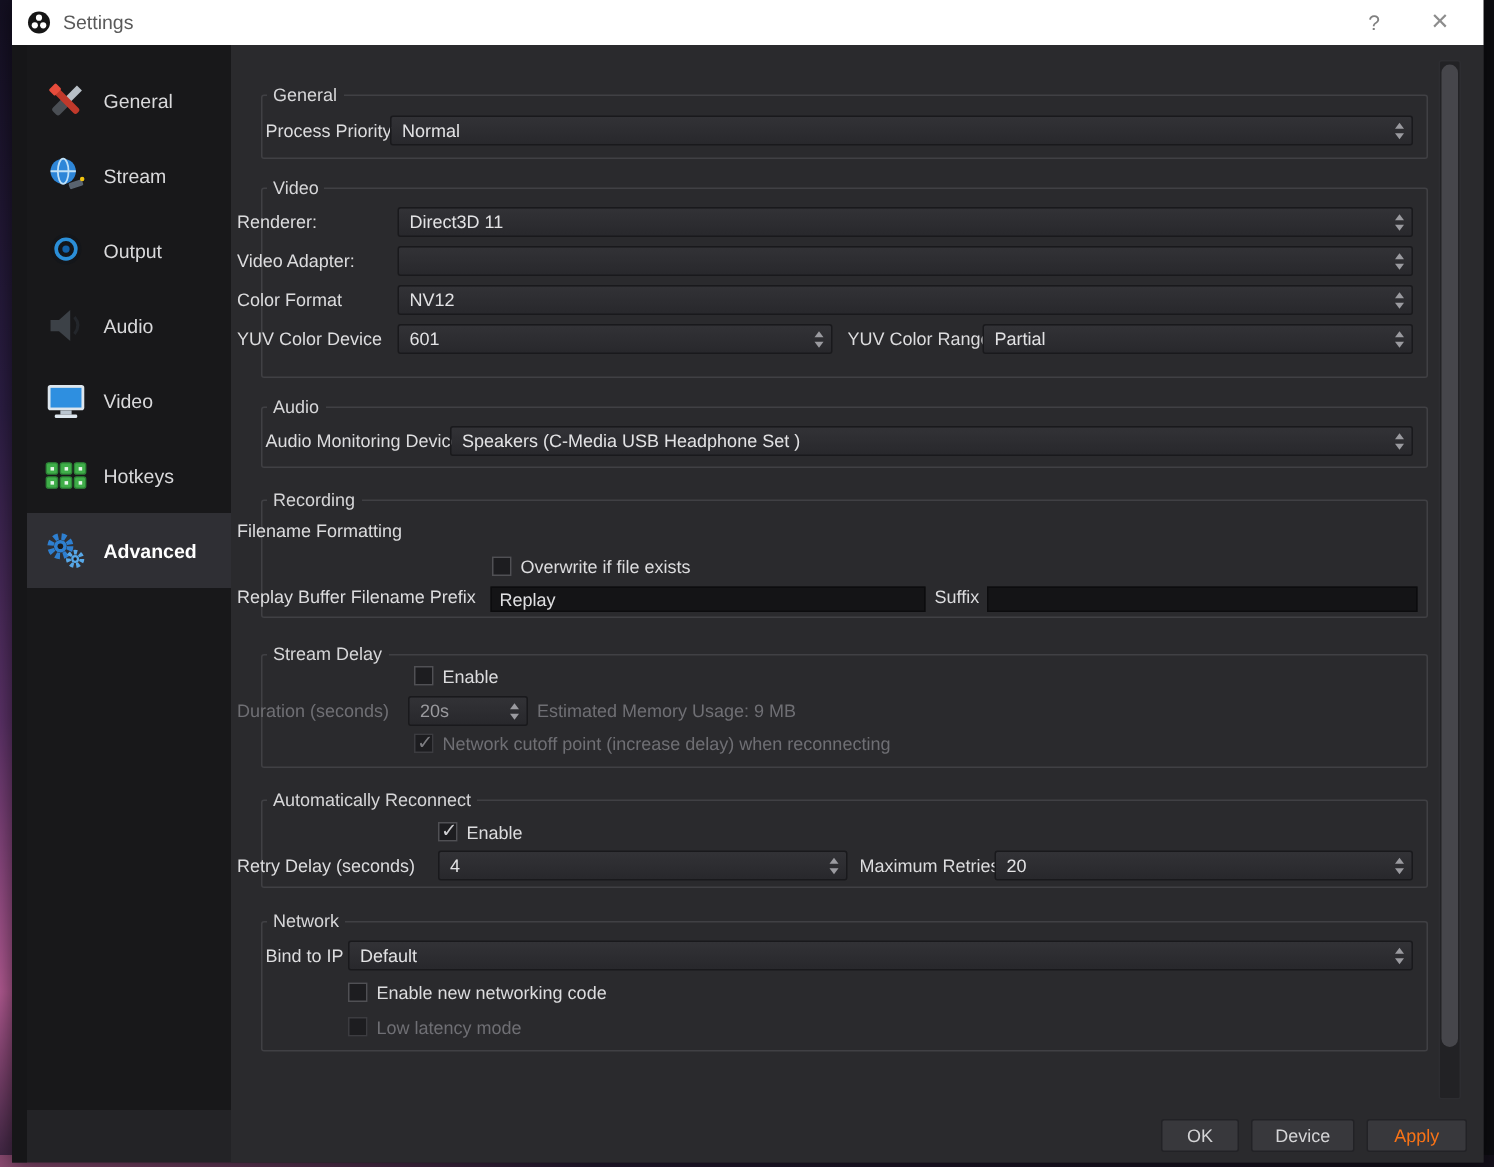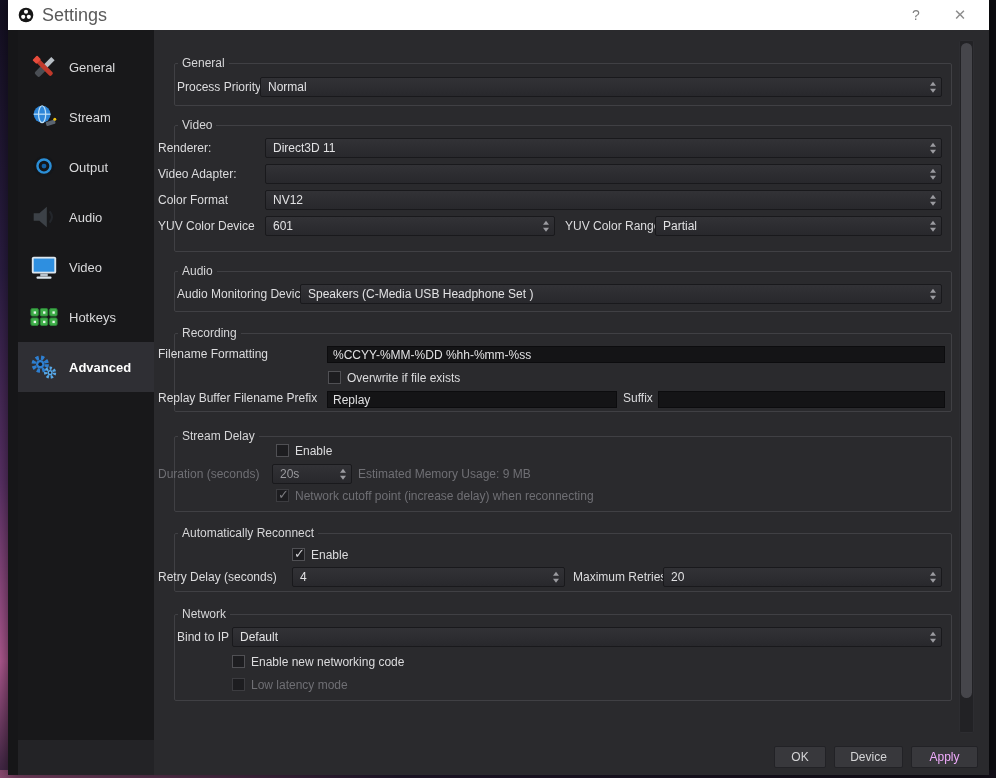--- a/index.html
+++ b/index.html
@@ -9,21 +9,21 @@
     background: linear-gradient(180deg,#141022,#2c1e44 35%,#5c3268 62%,#b25a92 85%,#3a2440); }
   .bg-bottom { position: absolute; left: 0; top: 770px; width: 996px; height: 8px;
     background: linear-gradient(90deg,#8a4a70,#241a30 40%,#14101a); }
 
   .dialog { position: absolute; left: 8px; top: 0; width: 981px; height: 775px;
     background: #232326; box-shadow: 0 0 14px rgba(0,0,0,.6); }
 
   
   .titlebar { position: absolute; left: 0; top: 0; width: 100%; height: 30px; background: #ffffff; }
   .obs-logo { position: absolute; left: 10px; top: 7px; width: 16px; height: 16px; }
-  .win-title { position: absolute; left: 34px; top: 0; line-height: 30px; font-size: 18px; color: #5a5a5a; }
+  .win-title { position: absolute; left: 34px; top: 0; line-height: 30px; font-size: 13px; color: #5a5a5a; }
   .tb-btn { position: absolute; top: 0; width: 34px; height: 30px; text-align: center; line-height: 30px;
     font-size: 14px; color: #808080; cursor: default; }
   .tb-help { right: 56px; }
   .tb-close { right: 12px; font-size: 15px; color: #8d8d8d; }
 
   
   .left-strip { position: absolute; left: 0; top: 30px; width: 10px; height: 745px; background: #161618; }
   .sidebar { position: absolute; left: 10px; top: 30px; width: 136px; height: 710px; background: #18181a; padding-top: 12px; }
   .side-item { position: relative; height: 50px; display: flex; align-items: center; padding-left: 10px; cursor: default; }
   .side-item.selected { background: #2f2f34; }
@@ -59,21 +59,21 @@
   .cb.checked::after { content: "\2713"; position: absolute; left: 1px; top: -3px; font-size: 13px; color: #cfcfd2; }
   .cb.checked.dim::after { color: #7c7c80; }
 
   .scrollbar { position: absolute; left: 805px; top: 10px; width: 15px; height: 693px;
     background: #222225; border: 1px solid #2d2d31; border-radius: 2px; }
   .scroll-thumb { position: absolute; left: 1px; top: 2px; width: 11px; height: 655px;
     background: #46464b; border-radius: 6px; }
 
   .btn { position: absolute; height: 22px; background: #38383c; border: 1px solid #222226;
     border-radius: 2px; color: #d4d4d6; font-size: 12px; font-family: "Liberation Sans", sans-serif; cursor: default; }
-  .btn.disabled { color: #f0abfc; }
+  .btn.disabled { color: #f97316; }
 </style>
 </head>
 <body>
 
 <div class="stage">
   <div class="bg-left"></div>
   <div class="bg-bottom"></div>
 
   <div class="dialog">
 
@@ -256,21 +256,20 @@
         <span class="arrows">
             <i class="tri up"></i>
             <i class="tri dn"></i>
           </span>
       </div>
 
       <fieldset class="grp" style="left:20px;top:296px;width:778px;height:86px">
         <legend>Recording</legend>
       </fieldset>
       <span class="lbl right" style="left:4px;top:314px;width:164px">Filename Formatting</span>
-      <input class="tinput" style="left: 173px; top: 316px; width: 618px;" value="%CCYY-%MM-%DD %hh-%mm-%ss">
       <span class="cb" style="left:174px;top:341px"></span>
       <span class="lbl" style="left:193px;top:338px">Overwrite if file exists</span>
       <span class="lbl right" style="left:4px;top:358px;width:164px">Replay Buffer Filename Prefix</span>
       <input class="tinput" style="left: 173px; top: 361px; width: 290px;" value="Replay">
       <span class="lbl" style="left:469px;top:358px">Suffix</span>
       <input class="tinput" style="left: 504px; top: 361px; width: 287px;" value="">
 
       <fieldset class="grp" style="left:20px;top:399px;width:778px;height:83px">
         <legend>Stream Delay</legend>
       </fieldset>

